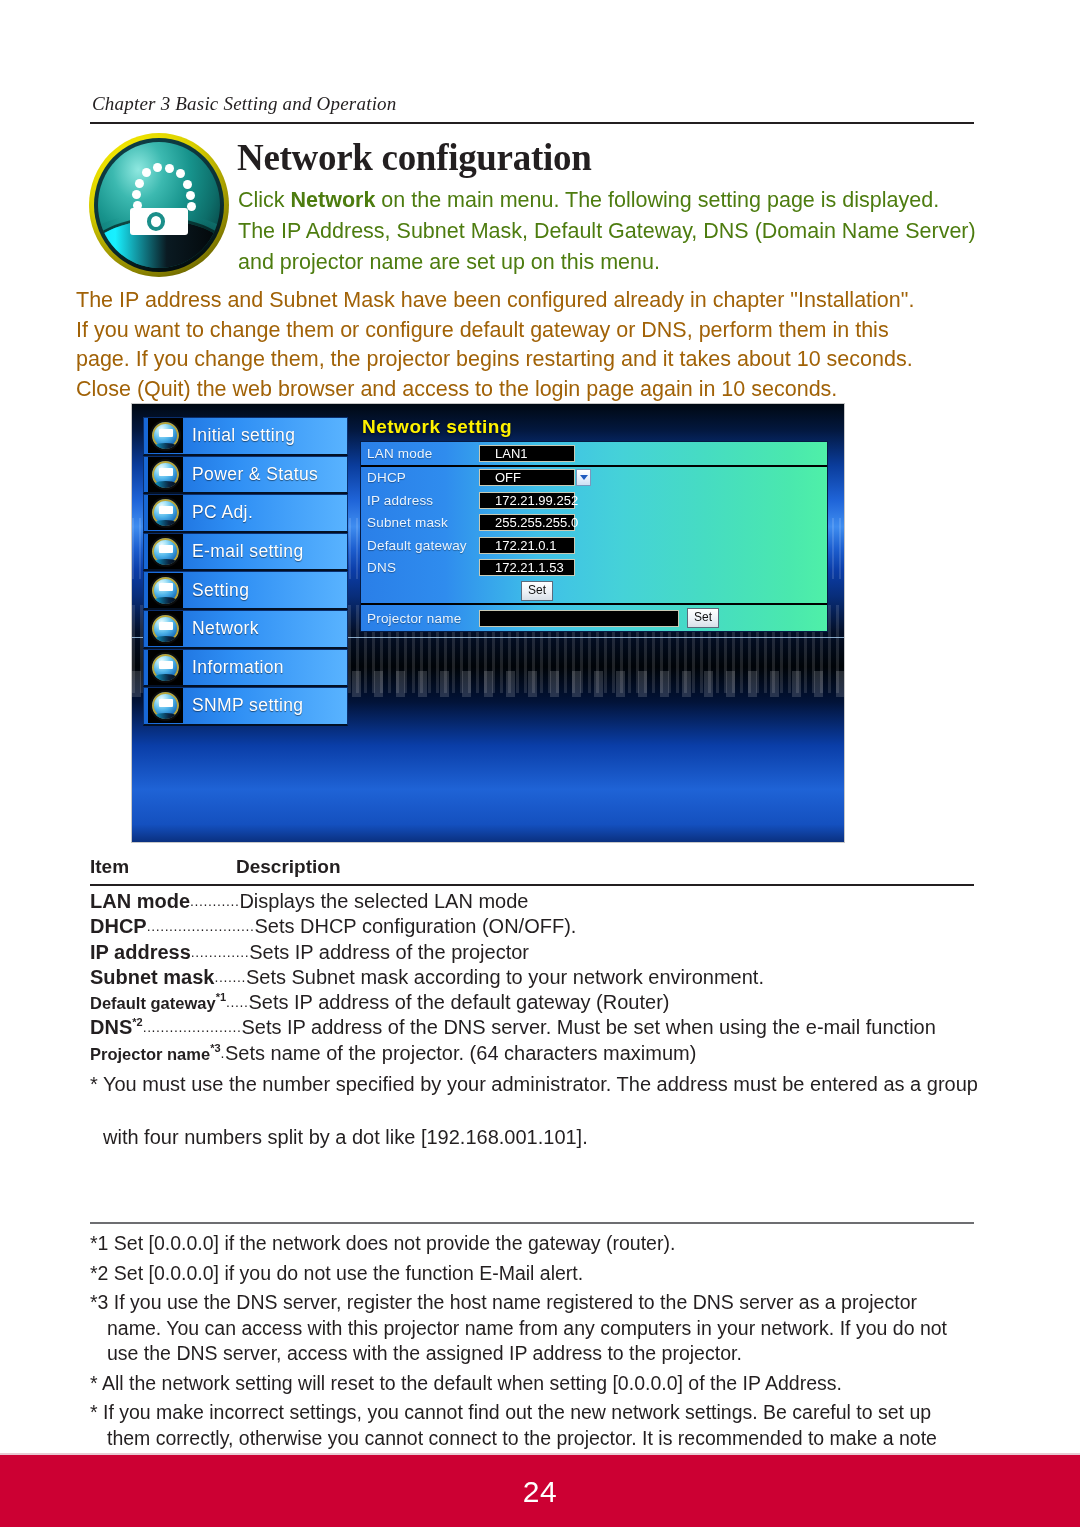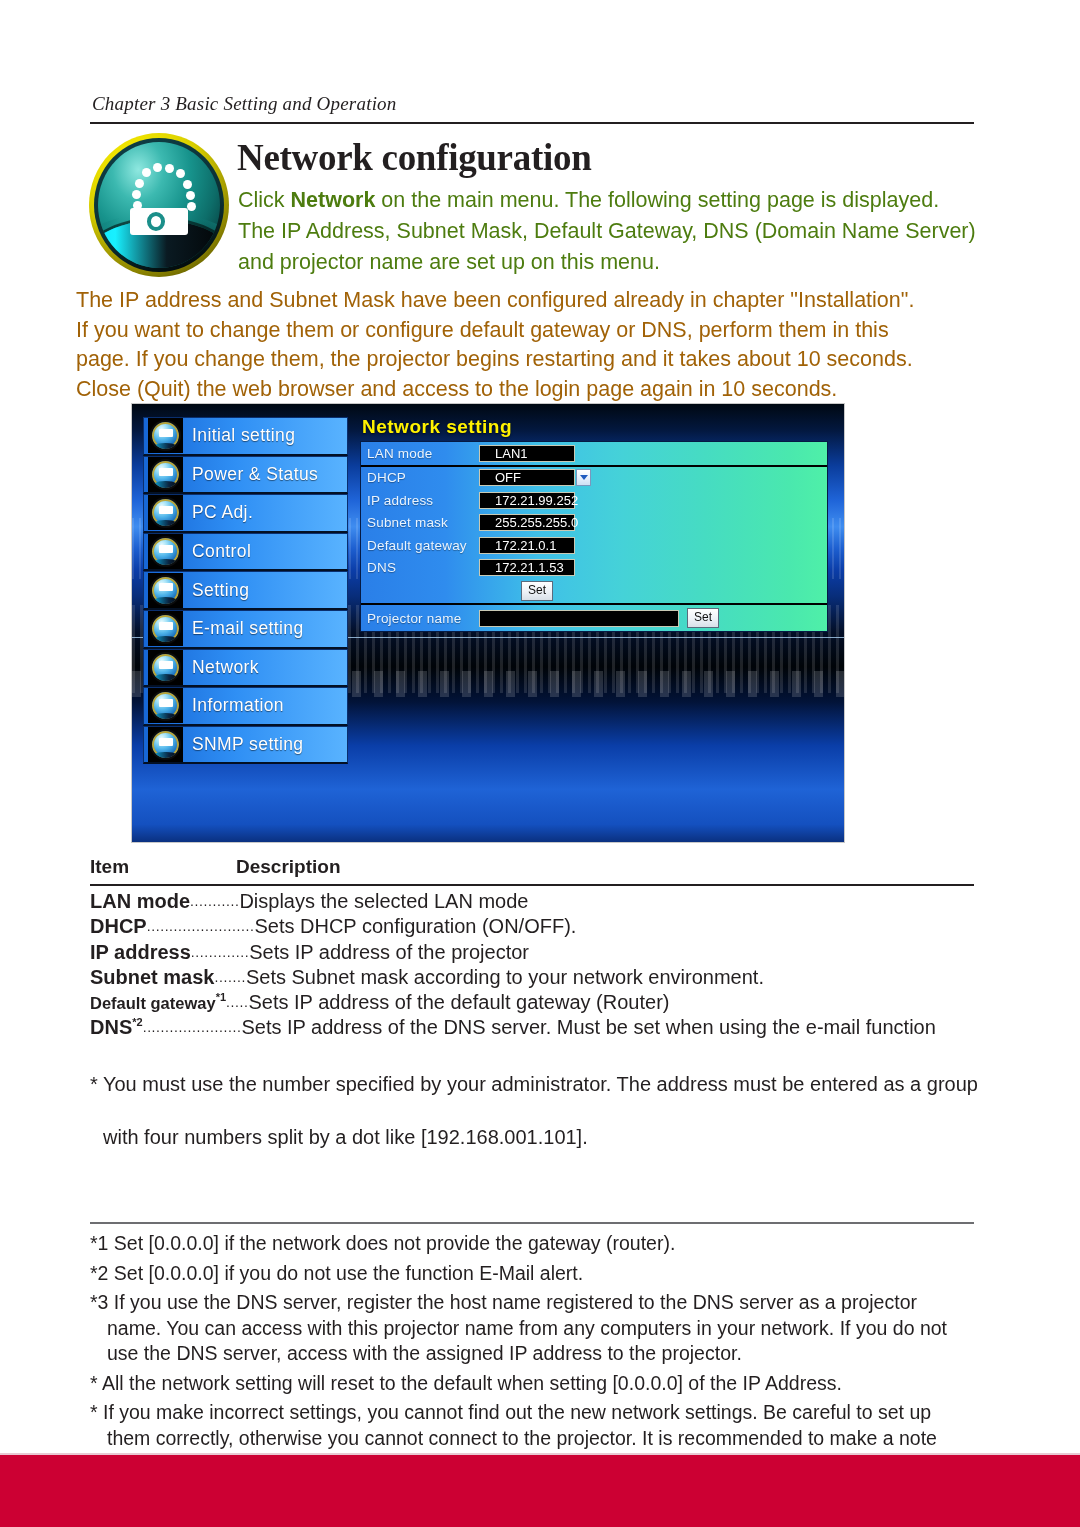--- a/index.html
+++ b/index.html
@@ -486,37 +486,29 @@
             </div>
           </div>
           <div class="menu-label">PC Adj.</div>
         </div>
         <div class="menu-item">
           <div class="menu-badge-wrap">
             <div class="menu-badge">
               <span class="glyph"></span>
             </div>
           </div>
-          <div class="menu-label">Control</div>
+          <div class="menu-label">E-mail setting</div>
         </div>
         <div class="menu-item">
           <div class="menu-badge-wrap">
             <div class="menu-badge">
               <span class="glyph"></span>
             </div>
           </div>
           <div class="menu-label">Setting</div>
-        </div>
-        <div class="menu-item">
-          <div class="menu-badge-wrap">
-            <div class="menu-badge">
-              <span class="glyph"></span>
-            </div>
-          </div>
-          <div class="menu-label">E-mail setting</div>
         </div>
         <div class="menu-item">
           <div class="menu-badge-wrap">
             <div class="menu-badge">
               <span class="glyph"></span>
             </div>
           </div>
           <div class="menu-label">Network</div>
         </div>
         <div class="menu-item">
@@ -597,20 +589,21 @@
     <span class="c2">Description</span>
   </div>
   <div class="tbl-rule"></div>
   <div class="tbl-body" id="tbl-body">
       <div class="tbl-row"><span class="term">LAN mode</span><span class="dots">...........</span><span class="desc">Displays the selected LAN mode</span></div>
       <div class="tbl-row"><span class="term">DHCP</span><span class="dots">........................</span><span class="desc">Sets DHCP configuration (ON/OFF).</span></div>
       <div class="tbl-row"><span class="term">IP address</span><span class="dots">.............</span><span class="desc">Sets IP address of the projector</span></div>
       <div class="tbl-row"><span class="term">Subnet mask</span><span class="dots">.......</span><span class="desc">Sets Subnet mask according to your network environment.</span></div>
       <div class="tbl-row small"><span class="term">Default gateway</span><span class="sup">*1</span><span class="dots">.....</span><span class="desc">Sets IP address of the default gateway (Router)</span></div>
       <div class="tbl-row"><span class="term">DNS</span><span class="sup">*2</span><span class="dots">......................</span><span class="desc">Sets IP address of the DNS server. Must be set when using the e-mail function</span></div>
+      <div class="tbl-row small"><span class="term">Projector name</span><span class="sup">*3</span><span class="dots">.</span><span class="desc">Sets name of the projector. (64 characters maximum)</span></div>
     </div>
 
   <div class="starnote">
     <div>* You must use the number specified by your administrator. The address must be entered as a group</div>
     <div class="l2">with four numbers split by a dot like [192.168.001.101].</div>
   </div>
 
   <div class="foot-rule"></div>
   <div class="footnotes" id="footnotes">
       <div class="fn">
@@ -629,14 +622,15 @@
       </div>
       <div class="fn">
         <div>* If you make incorrect settings, you cannot find out the new network settings. Be careful to set up</div>
         <span class="ind">them correctly, otherwise you cannot connect to the projector. It is recommended to make a note</span>
         <span class="ind">of them.</span>
       </div>
     </div>
 
   <div class="footer-hair"></div>
   <div class="footer-band"></div>
+  <div class="folio">24</div>
 
 </div>
 
 </body></html>

